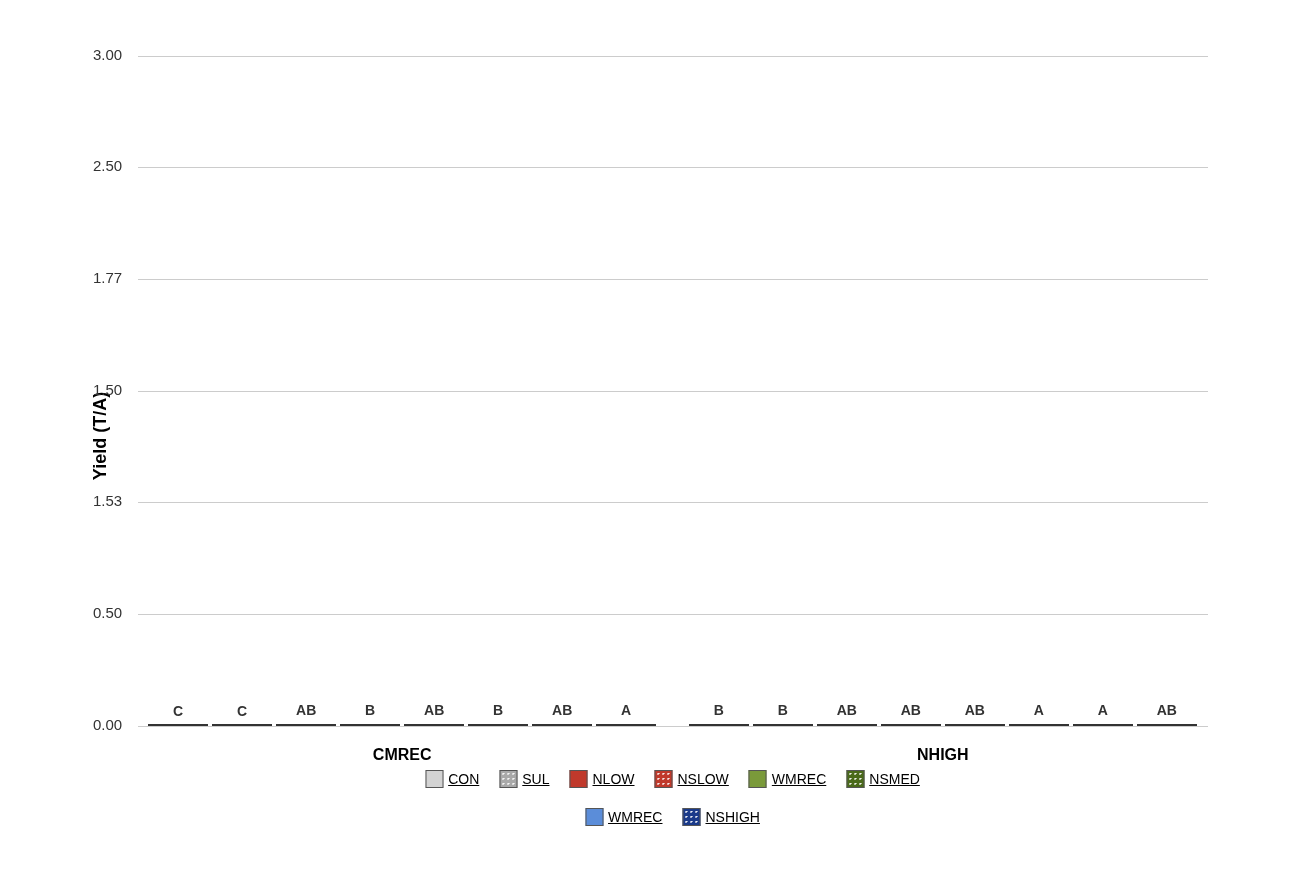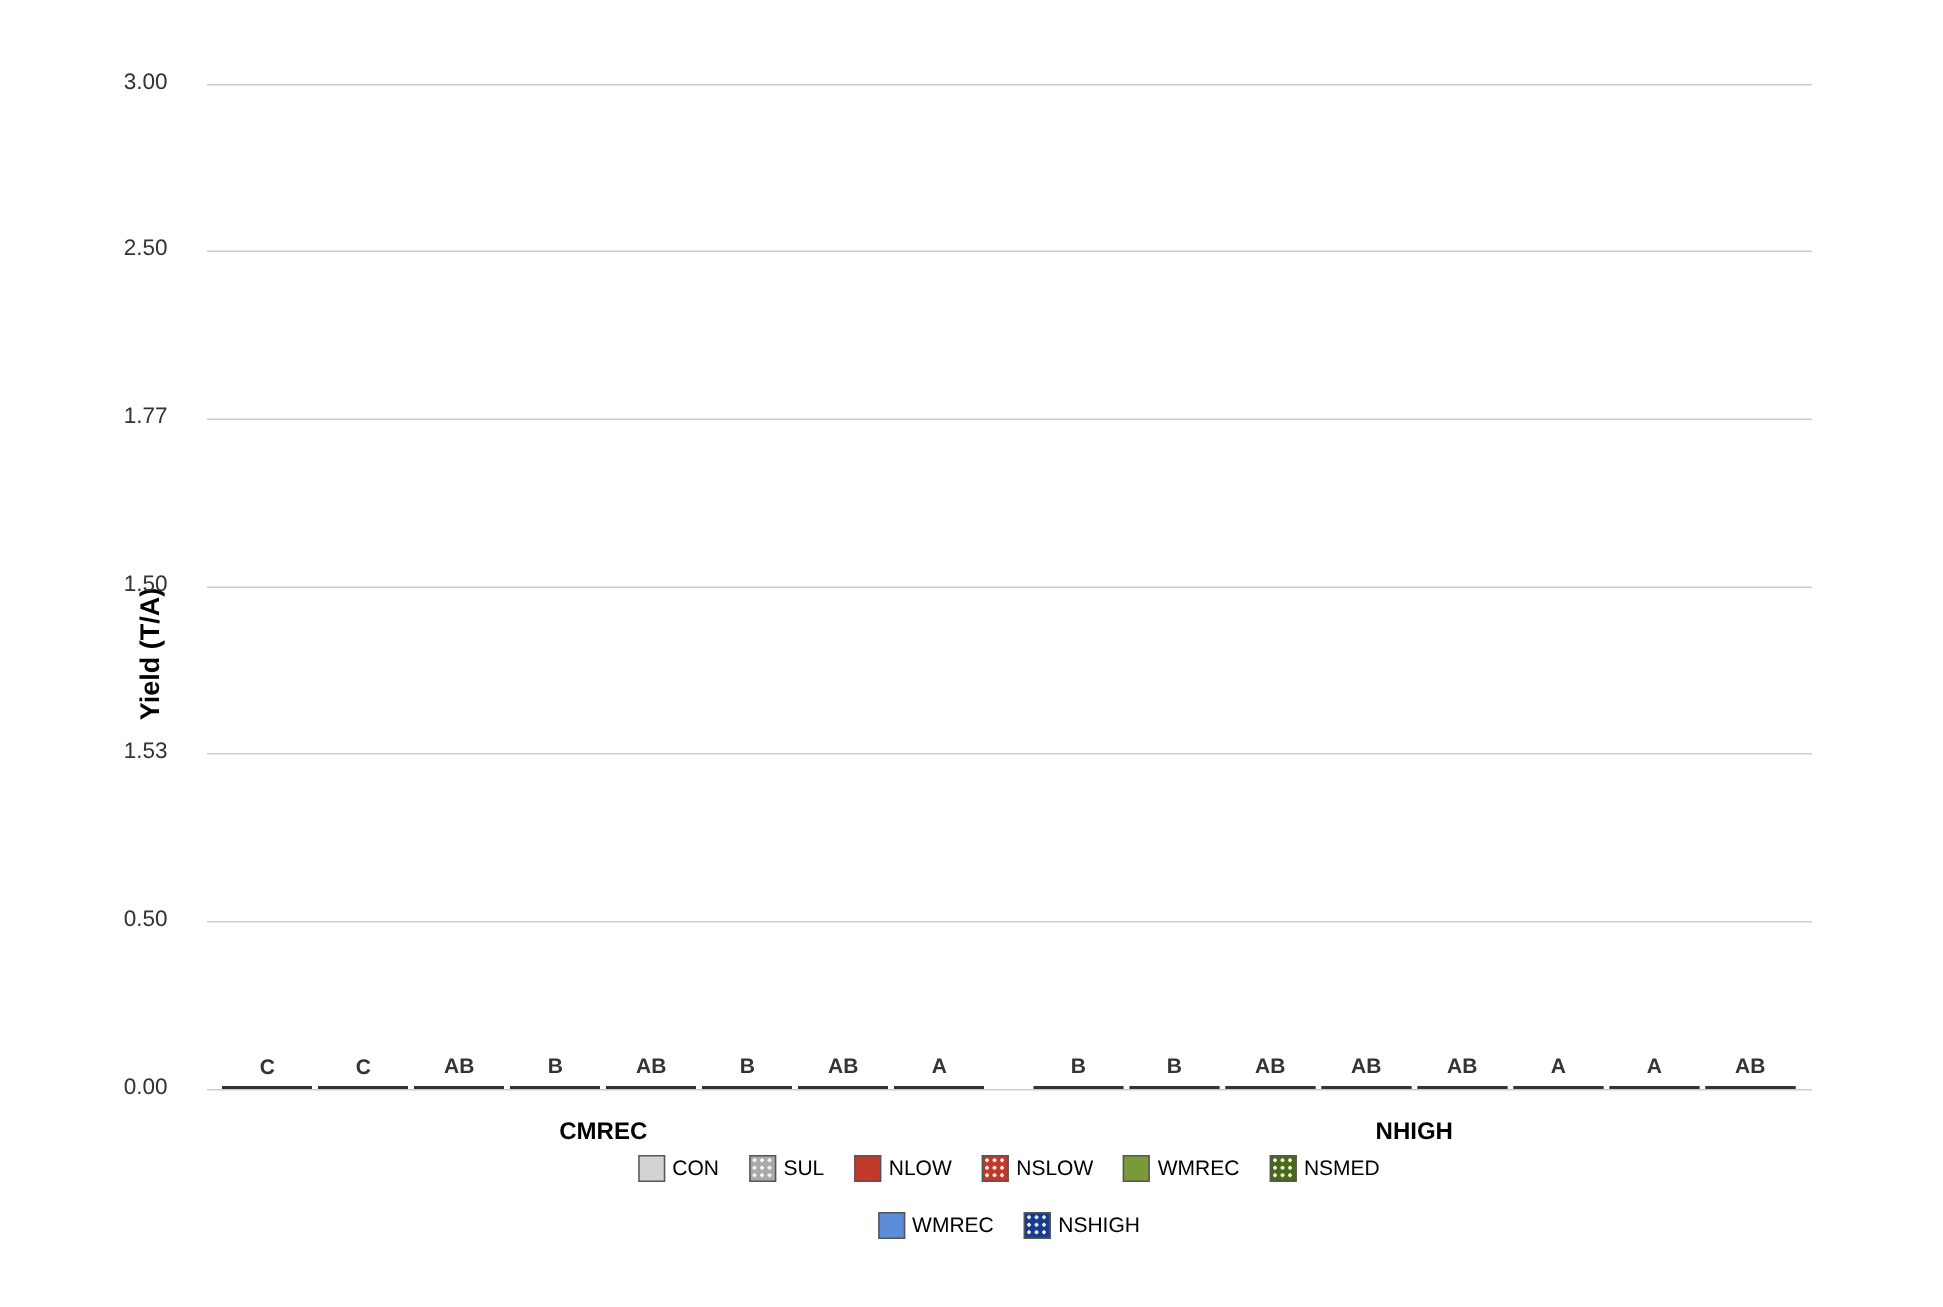--- a/index.html
+++ b/index.html
@@ -49,21 +49,21 @@
       left: -55px;
       top: 0;
       bottom: 0;
       display: flex;
       flex-direction: column;
       justify-content: space-between;
     }
     .y-tick {
       font-size: 15px;
       color: #333;
-      text-align: left;
+      text-align: center;
       width: 50px;
     }
     
     .bars-wrapper {
       position: absolute;
       top: 0; left: 0; right: 0; bottom: 0;
       display: flex;
       align-items: flex-end;
       justify-content: space-around;
       padding: 0 10px;
@@ -112,22 +112,24 @@
       left: 50%;
       transform: translateX(-50%);
       display: flex;
       gap: 20px;
       align-items: center;
       flex-wrap: wrap;
       justify-content: center;
     }
     .legend-item {
       display: flex;
+      align-items: center;
       gap: 5px;
       font-size: 14px;
+      text-decoration: underline;
     }
     .legend-box {
       width: 18px;
       height: 18px;
       border: 1.5px solid #555;
       flex-shrink: 0;
       position: relative;
       overflow: hidden;
     }
     .legend-box::after {

